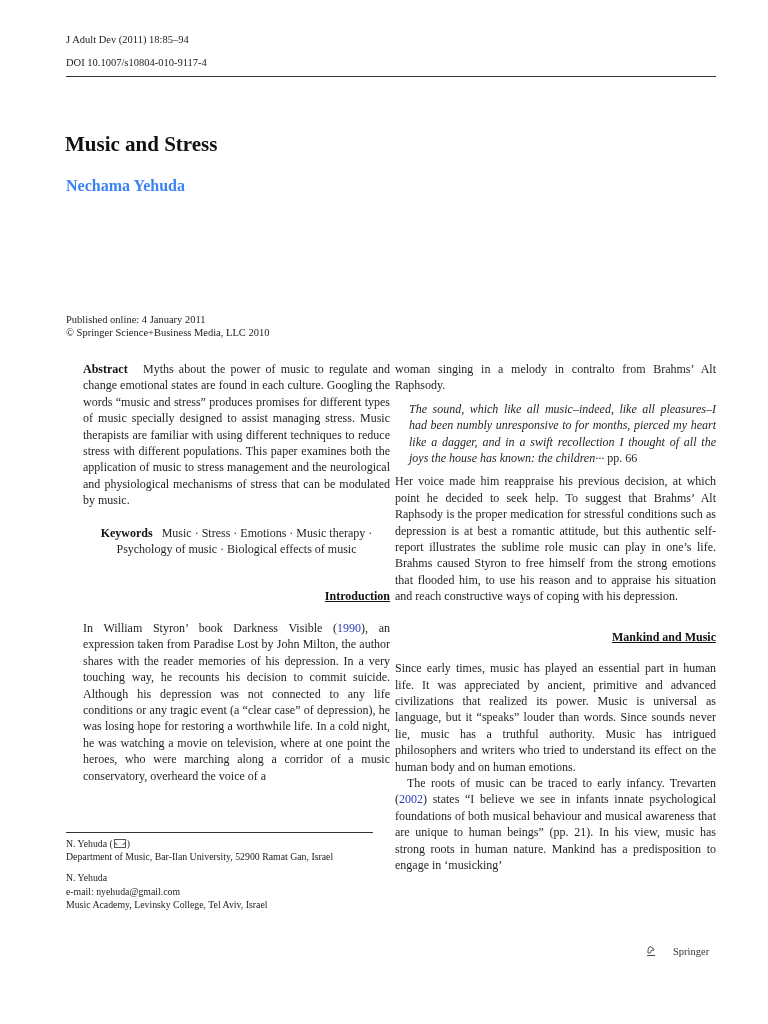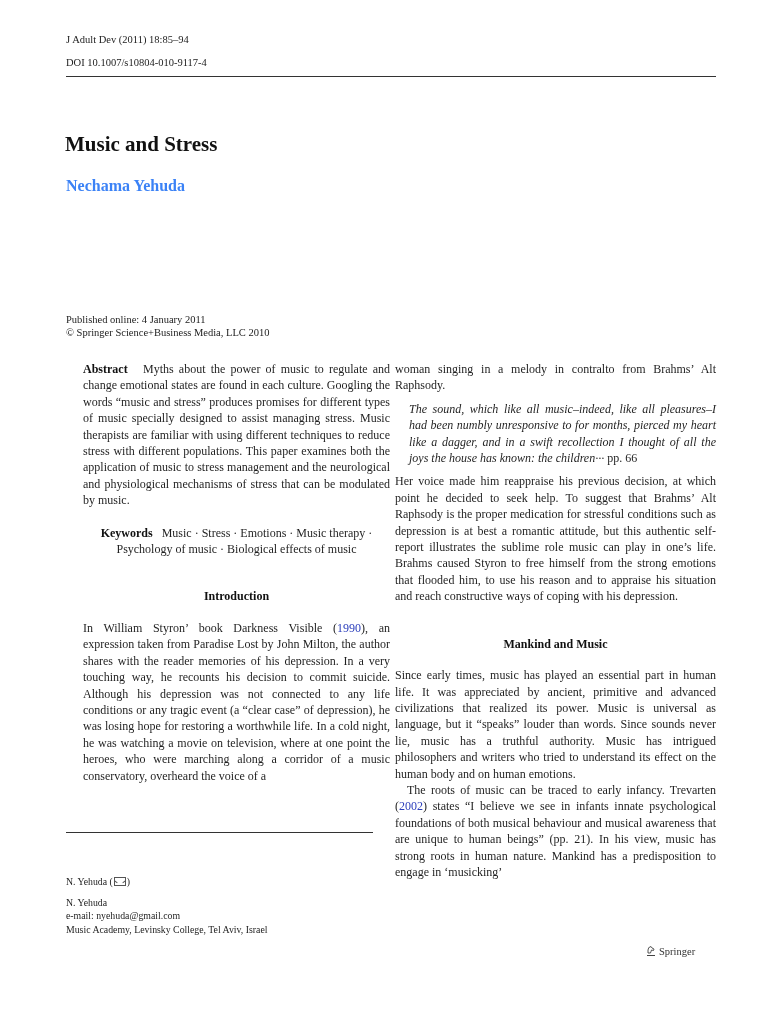--- a/index.html
+++ b/index.html
@@ -66,41 +66,42 @@
       color: #1f1f1f;
     }
     .col p { margin: 0; }
     .col-left { left: 56px; top: 361px; width: 307px; margin-left: 27px; }
     .col-right { left: 395px; top: 361px; width: 321px; }
 
     .label-bold { font-weight: bold; color: #111; }
     .section-head {
       font-weight: bold;
       color: #111;
-      text-align: center;
+      text-align: right;
+      text-decoration: underline;
     }
     .cite { color: #2a3dbb; }
 
     .quote {
       font-style: italic;
       margin-left: 14px !important;
       margin-top: 7px !important;
     }
     .quote .ref { font-style: normal; }
 
     .indent { text-indent: 12px; }
 
     .footnote-rule {
       left: 66px; top: 832px;
       width: 307px; height: 0;
       border-top: 1.3px solid #333;
     }
     .footnotes {
       position: absolute;
-      left: 66px; top: 875px;
+      left: 66px; top: 837px;
       width: 307px;
       font-size: 9.8px;
       line-height: 13.2px;
       color: #222;
     }
     .footnotes p { margin: 0; }
     .envelope {
       display: inline-block;
       width: 10px; height: 7px;
       border: 1px solid #555;
@@ -117,21 +118,21 @@
       border-bottom: 1px solid #555;
     }
     .envelope::before { left: -2px; transform: rotate(35deg); }
     .envelope::after { right: -2px; transform: rotate(-35deg); }
 
     .springer {
       position: absolute;
       left: 646px; top: 945px;
       display: flex;
       align-items: center;
-      gap: 3px;
+      gap: 17px;
       font-size: 10.5px;
       color: #333;
     }
     .springer-icon {
       width: 10px; height: 12px;
     }
   </style>
 </head>
 <body>
 
@@ -153,30 +154,31 @@
     <span class="label-bold">Keywords</span>&nbsp;&nbsp;
     <span>Music · Stress · Emotions · Music therapy · Psychology of music · Biological effects of music</span>
   </p>
   <p class="section-head" style="margin-top:31px;">Introduction</p>
   <p style="margin-top:15px;"><span>In William Styron’ book Darkness Visible (</span><span class="cite">1990</span><span>), an expression taken from Paradise Lost by John Milton, the author shares with the reader memories of his depression. In a very touching way, he recounts his decision to commit suicide. Although his depression was not connected to any life conditions or any tragic event (a “clear case” of depression), he was losing hope for restoring a worthwhile life. In a cold night, he was watching a movie on television, where at one point the heroes, who were marching along a corridor of a music conservatory, overheard the voice of a</span></p>
 </div>
 
 <div class="abs footnote-rule"></div>
 <div class="footnotes">
   <p><span>N. Yehuda (</span><span class="envelope"></span><span>)</span></p>
+  <p>Department of Music, Bar-Ilan University, 52900 Ramat Gan, Israel</p>
   <p style="margin-top:8px;">N. Yehuda</p>
   <p>e-mail: nyehuda@gmail.com</p>
   <p>Music Academy, Levinsky College, Tel Aviv, Israel</p>
 </div>
 
 <div class="col col-right">
   <p>woman singing in a melody in contralto from Brahms’ Alt Raphsody.</p>
   <p class="quote"><span>The sound, which like all music–indeed, like all pleasures–I had been numbly unresponsive to for months, pierced my heart like a dagger, and in a swift recollection I thought of all the joys the house has known: the children···</span><span class="ref"> pp. 66</span></p>
   <p style="margin-top:7px;">Her voice made him reappraise his previous decision, at which point he decided to seek help. To suggest that Brahms’ Alt Raphsody is the proper medication for stressful conditions such as depression is at best a romantic attitude, but this authentic self-report illustrates the sublime role music can play in one’s life. Brahms caused Styron to free himself from the strong emotions that flooded him, to use his reason and to appraise his situation and reach constructive ways of coping with his depression.</p>
-  <p class="section-head" style="margin-top:31px;">Mankind and Music</p>
+  <p class="section-head" style="margin-top:24px;">Mankind and Music</p>
   <p style="margin-top:15px;">Since early times, music has played an essential part in human life. It was appreciated by ancient, primitive and advanced civilizations that realized its power. Music is universal as language, but it “speaks” louder than words. Since sounds never lie, music has a truthful authority. Music has intrigued philosophers and writers who tried to understand its effect on the human body and on human emotions.</p>
   <p class="indent"><span>The roots of music can be traced to early infancy. Trevarten (</span><span class="cite">2002</span><span>) states “I believe we see in infants innate psychological foundations of both musical behaviour and musical awareness that are unique to human beings” (pp. 21). In his view, music has strong roots in human nature. Mankind has a predisposition to engage in ‘musicking’</span></p>
 </div>
 
 <div class="springer">
   <svg class="springer-icon" viewBox="0 0 10 12">
     <path d="M2 8 L2 5 Q2 2 5 1.5 L6 3 L8 4 L7.5 5.5 L5.5 5 L4.5 8 Z" fill="none" stroke="#444" stroke-width="0.9"></path>
     <line x1="1" y1="10.5" x2="9" y2="10.5" stroke="#444" stroke-width="1"></line>
   </svg>
   <span>Springer</span>

